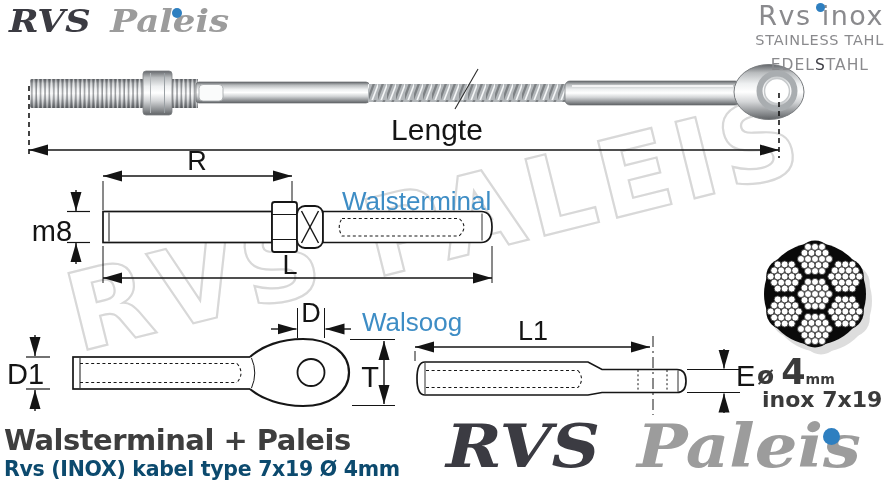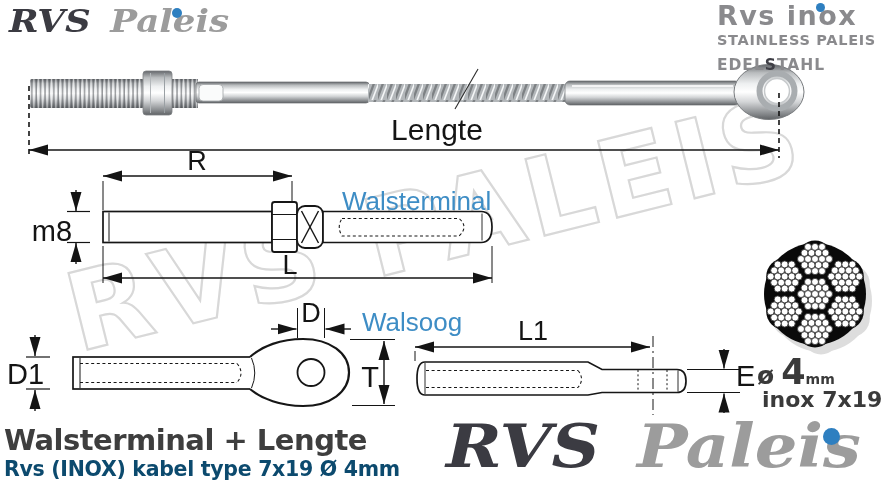--- a/index.html
+++ b/index.html
@@ -6,22 +6,22 @@
   body{width:889px;height:486px;background:#ffffff;overflow:hidden;position:relative;
        font-family:"Liberation Sans",sans-serif}
   
   .logo{position:absolute;font-family:"DejaVu Serif",serif;font-style:italic;font-weight:bold;
         white-space:nowrap;line-height:1}
   .logo .rvs{color:#3b3b42}
   .logo .paleis{color:#9c9c9c;margin-left:.20em}
   .logo-top{left:9px;top:6px;font-size:31px;transform:scaleX(1.15);transform-origin:0 0}
   .logo-bottom{left:446px;top:416px;font-size:60px;transform:scaleX(1.12);transform-origin:0 0}
   .dot{position:absolute;background:#2e7fc0;border-radius:50%;z-index:5}
-  .brand-right{position:absolute;top:2px;right:13px;text-align:left;
-               font-family:"DejaVu Sans",sans-serif;font-weight:bold;color:#8a8a8d;line-height:1}
+  .brand-right{position:absolute;top:2px;right:5px;text-align:right;
+               font-family:"DejaVu Sans",sans-serif;font-weight:normal;color:#8a8a8d;line-height:1}
   .brand-right .t1{font-size:27px;letter-spacing:1.5px}
   .brand-right .t2{font-size:14.5px;margin-top:4px;letter-spacing:.7px}
   .brand-right .t3{font-size:15.5px;margin-top:10px;letter-spacing:1px;padding-right:15px}
   .brand-right .s-dark{color:#3f3f46}
   
   .spec{position:absolute;left:757px;top:352px;display:flex;align-items:baseline;
         font-family:"DejaVu Sans",sans-serif;font-weight:bold;color:#3a3a3a}
   .spec .sym{font-size:25px}
   .spec .val{font-size:35px;margin-left:7px}
   .spec .unit{font-size:14px}
@@ -333,32 +333,32 @@
 </svg>
 
 <div class="logo logo-top">
   <span class="rvs">RVS</span>
   <span class="paleis">Paleis</span>
 </div>
 <div class="dot" style="left:172px;top:8px;width:10px;height:10px"></div>
 
 <div class="brand-right">
   <div class="t1">Rvs inox</div>
-  <div class="t2">STAINLESS PALEIS</div>
+  <div class="t2">STAINLESS TAHL</div>
   <div class="t3"><span>EDEL</span><span class="s-dark">S</span><span>TAHL</span></div>
 </div>
 <div class="dot" style="left:816px;top:3px;width:9px;height:9px"></div>
 
 <div class="spec">
   <span class="sym">ø</span>
   <span class="val">4</span>
   <span class="unit">mm</span>
 </div>
 <div class="spec2">inox 7x19</div>
 
-<div class="f-title">Walsterminal + Lengte</div>
+<div class="f-title">Walsterminal + Paleis</div>
 <div class="f-sub">Rvs (INOX) kabel type 7x19 Ø 4mm</div>
 
 <div class="logo logo-bottom">
   <span class="rvs">RVS</span>
   <span class="paleis">Paleis</span>
 </div>
 <div class="dot" style="left:823px;top:428px;width:17px;height:17px"></div>
 
 </body></html>

